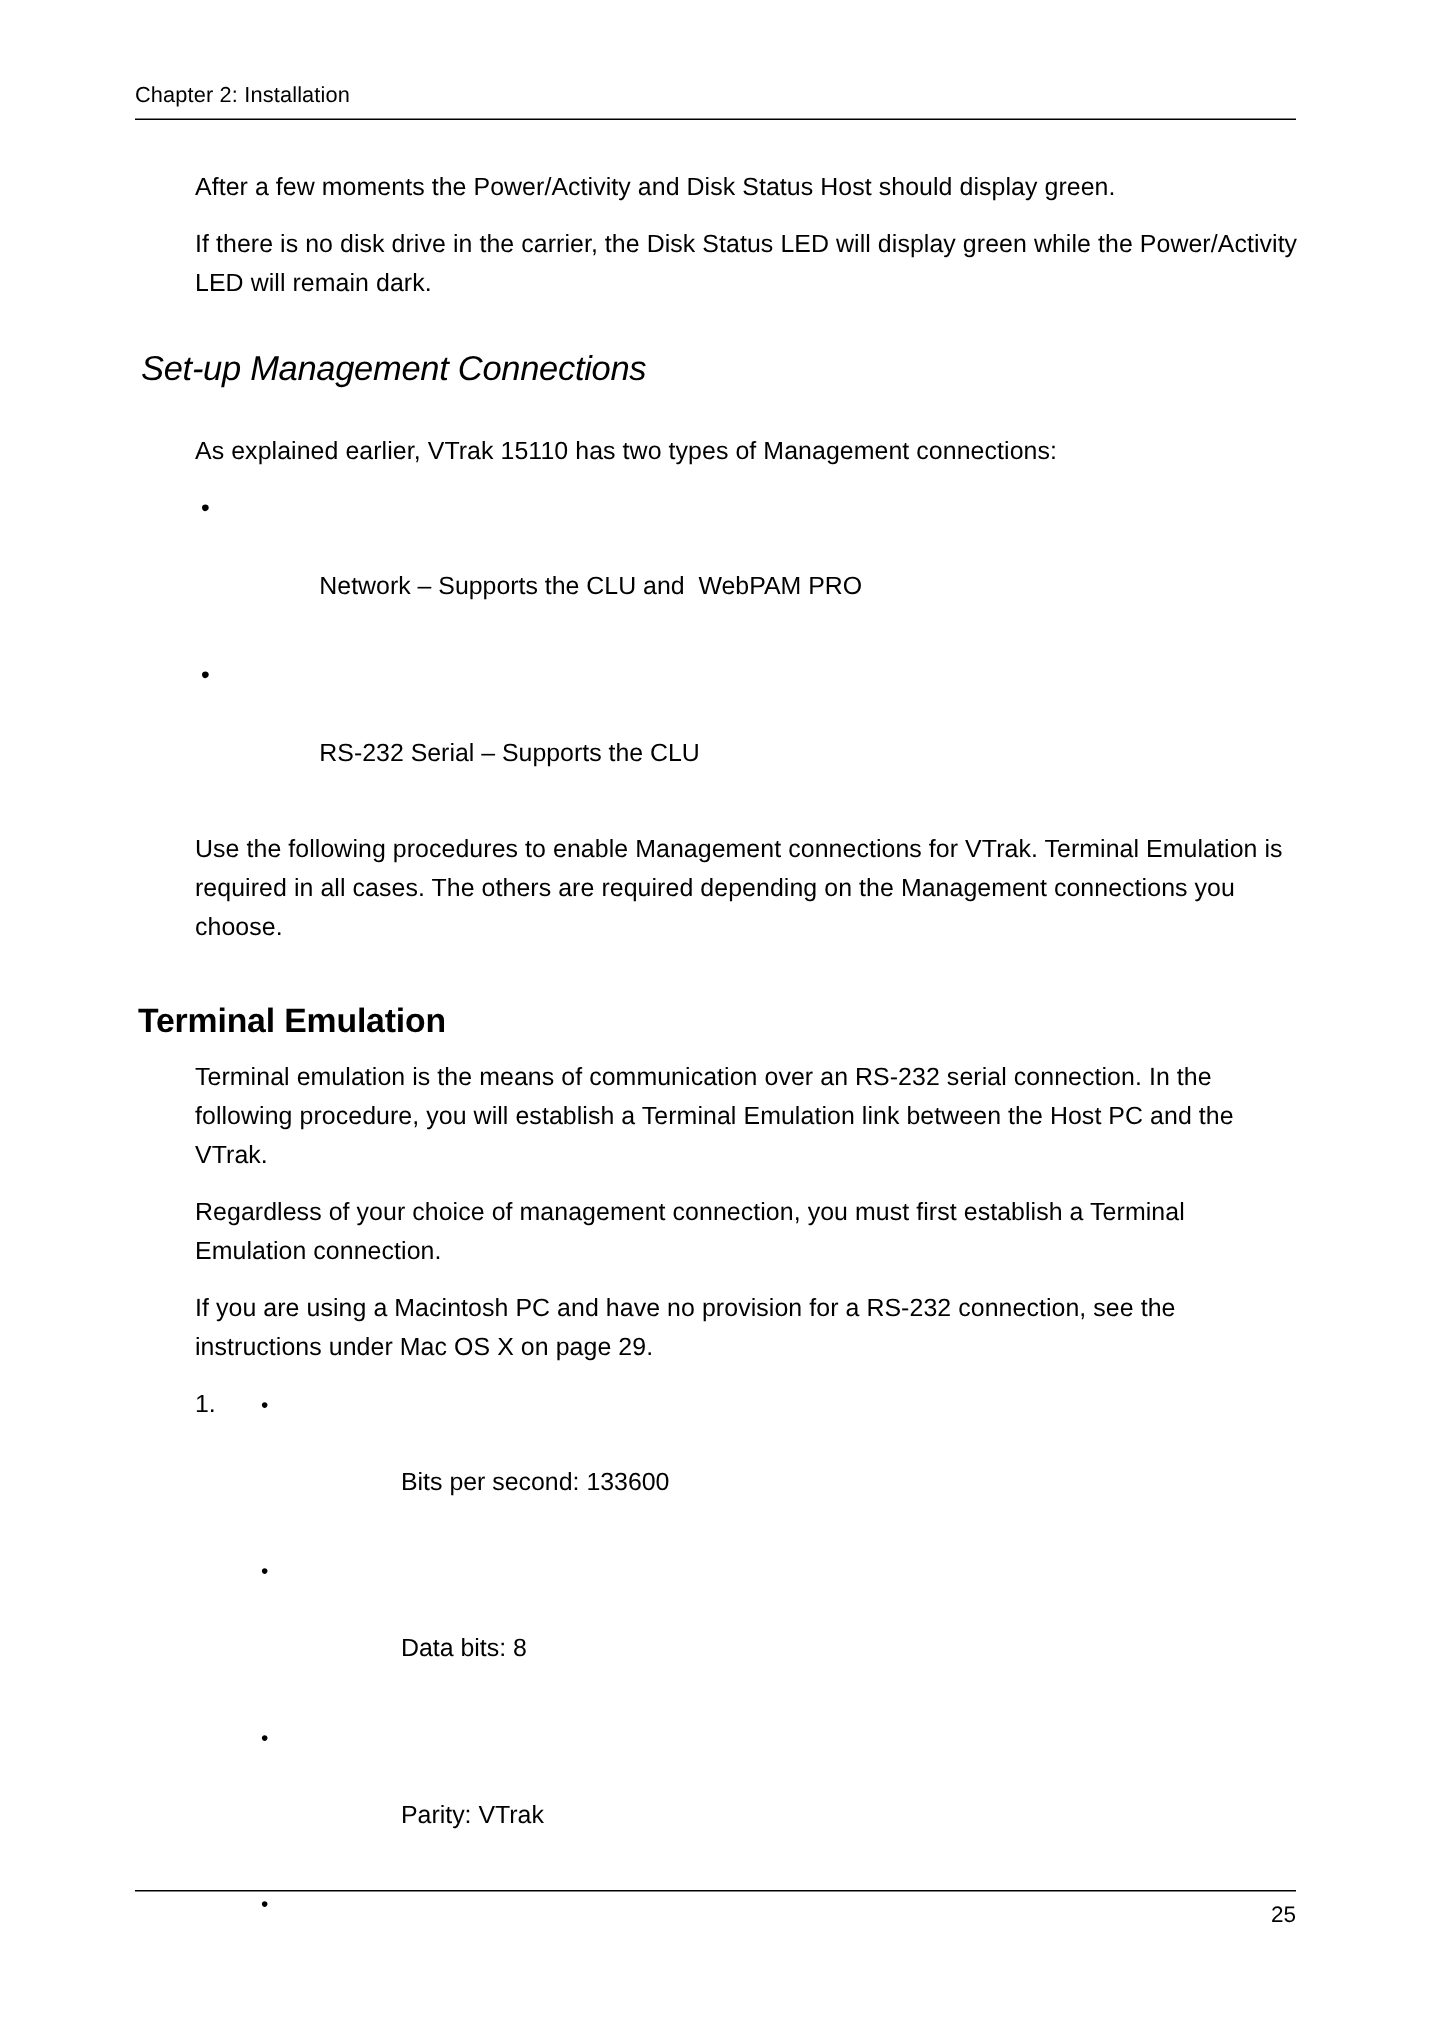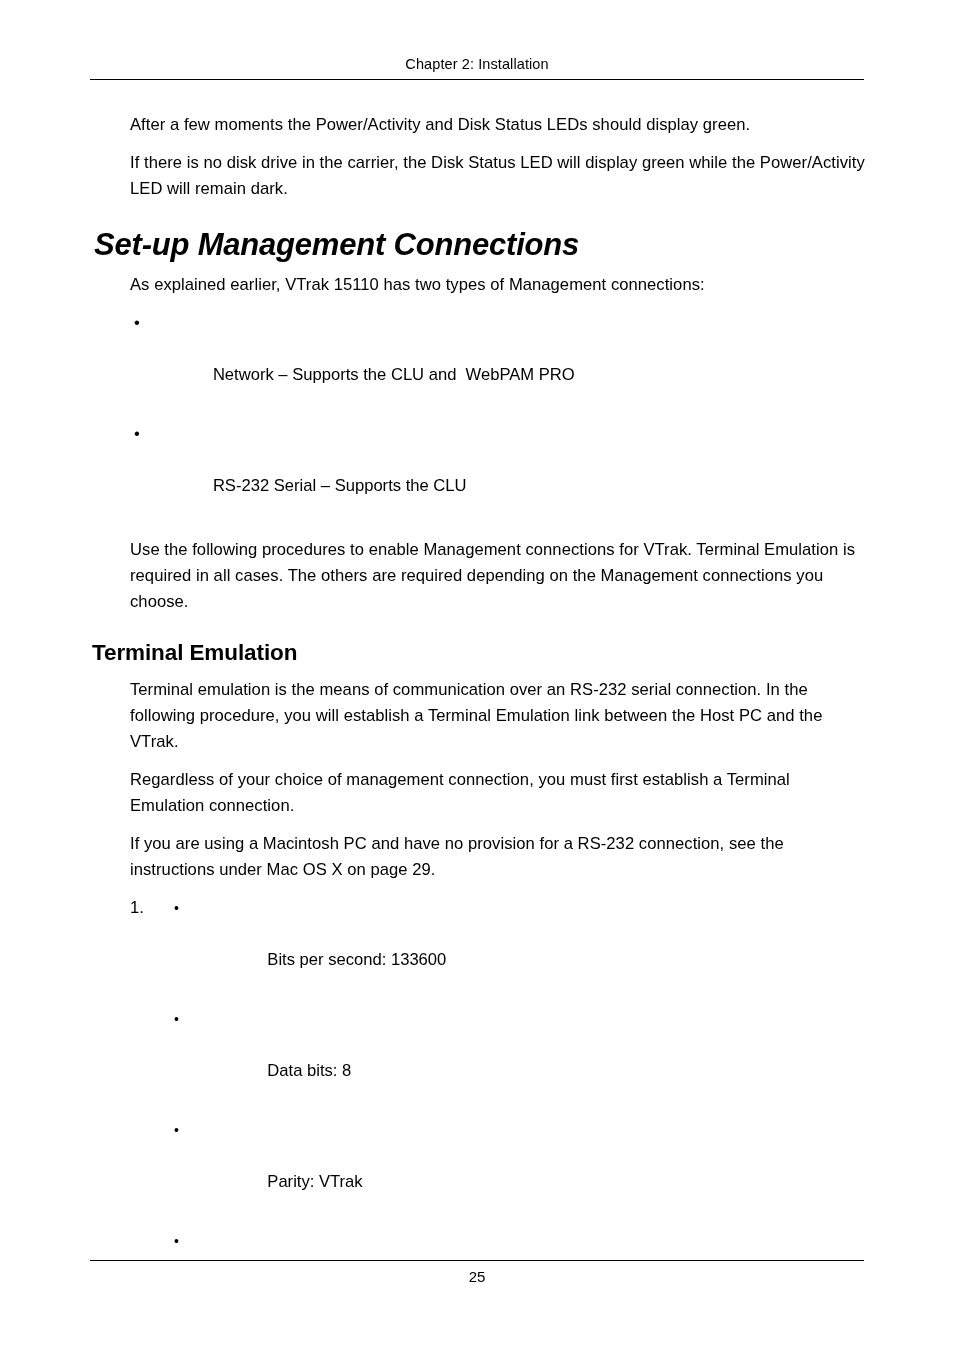--- a/index.html
+++ b/index.html
@@ -27,21 +27,21 @@
   
   .header-zone {
     position: absolute;
     left: 90px;
     top: 55px;
     width: 774px;
   }
   .header-text {
     font-size: 14.5px;
     line-height: 18px;
-    text-align: center;
+    text-align: left;
     letter-spacing: 0.1px;
     white-space: pre;
   }
   .header-rule {
     margin-top: 6px;
     border-bottom: 1.6px solid #000000;
     width: 100%;
   }
 
   
@@ -56,30 +56,30 @@
     margin: 0 0 12px 0;
     font-size: 16.6px;
     line-height: 26px;
     text-align: left;
     letter-spacing: 0.05px;
     white-space: pre-wrap;
   }
 
   
   h1.doc-h1 {
-    margin: 26px 0 10px -36px;
-    font-size: 31px;
+    margin: 26px 0 26px -36px;
+    font-size: 23px;
     line-height: 34px;
-    font-weight: bold;
+    font-weight: normal;
     font-style: italic;
     letter-spacing: -0.2px;
     white-space: pre;
   }
   h2.doc-h2 {
-    margin: 24px 0 10px -38px;
+    margin: 36px 0 10px -38px;
     font-size: 22.5px;
     line-height: 28px;
     font-weight: bold;
     font-style: normal;
     letter-spacing: -0.1px;
     white-space: pre;
   }
 
   
   ul.bullets {
@@ -163,38 +163,38 @@
     left: 90px;
     top: 1260px;
     width: 774px;
   }
   .footer-rule {
     border-bottom: 1.6px solid #000000;
     width: 100%;
   }
   .footer-page-number {
     margin-top: 6px;
-    text-align: center;
+    text-align: right;
     font-size: 15px;
     line-height: 20px;
   }
 </style>
 </head>
 <body>
 
 <div class="page">
 
   <div class="header-zone">
     <div class="header-text">Chapter 2: Installation</div>
     <div class="header-rule"></div>
   </div>
 
   <div class="content">
 
-    <p class="body-para">After a few moments the Power/Activity and Disk Status LEDs should display green.</p>
+    <p class="body-para">After a few moments the Power/Activity and Disk Status Host should display green.</p>
 
     <p class="body-para">If there is no disk drive in the carrier, the Disk Status LED will display green while the Power/Activity LED will remain dark.</p>
 
     <h1 class="doc-h1">Set-up Management Connections</h1>
 
     <p class="body-para">As explained earlier, VTrak 15110 has two types of Management connections:</p>
 
     <ul class="bullets level1">
       <li>
         <span class="bullet-mark">•</span>

